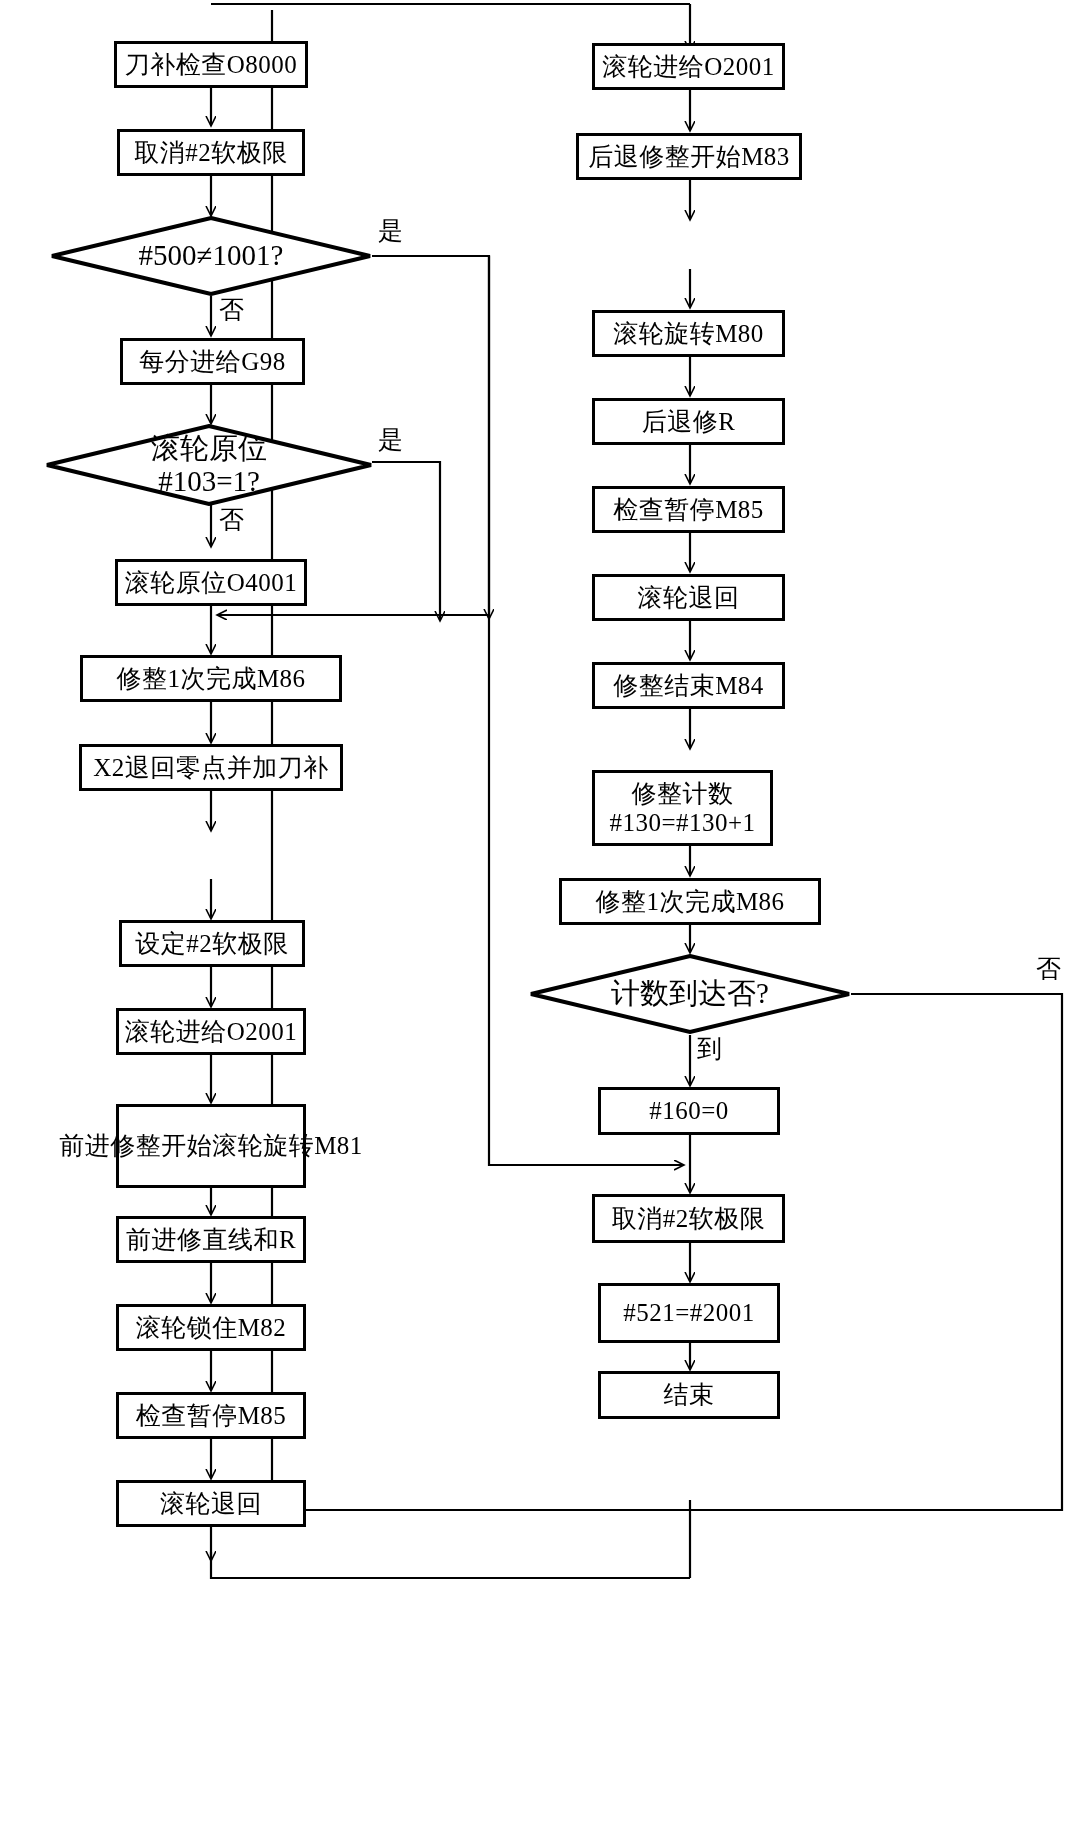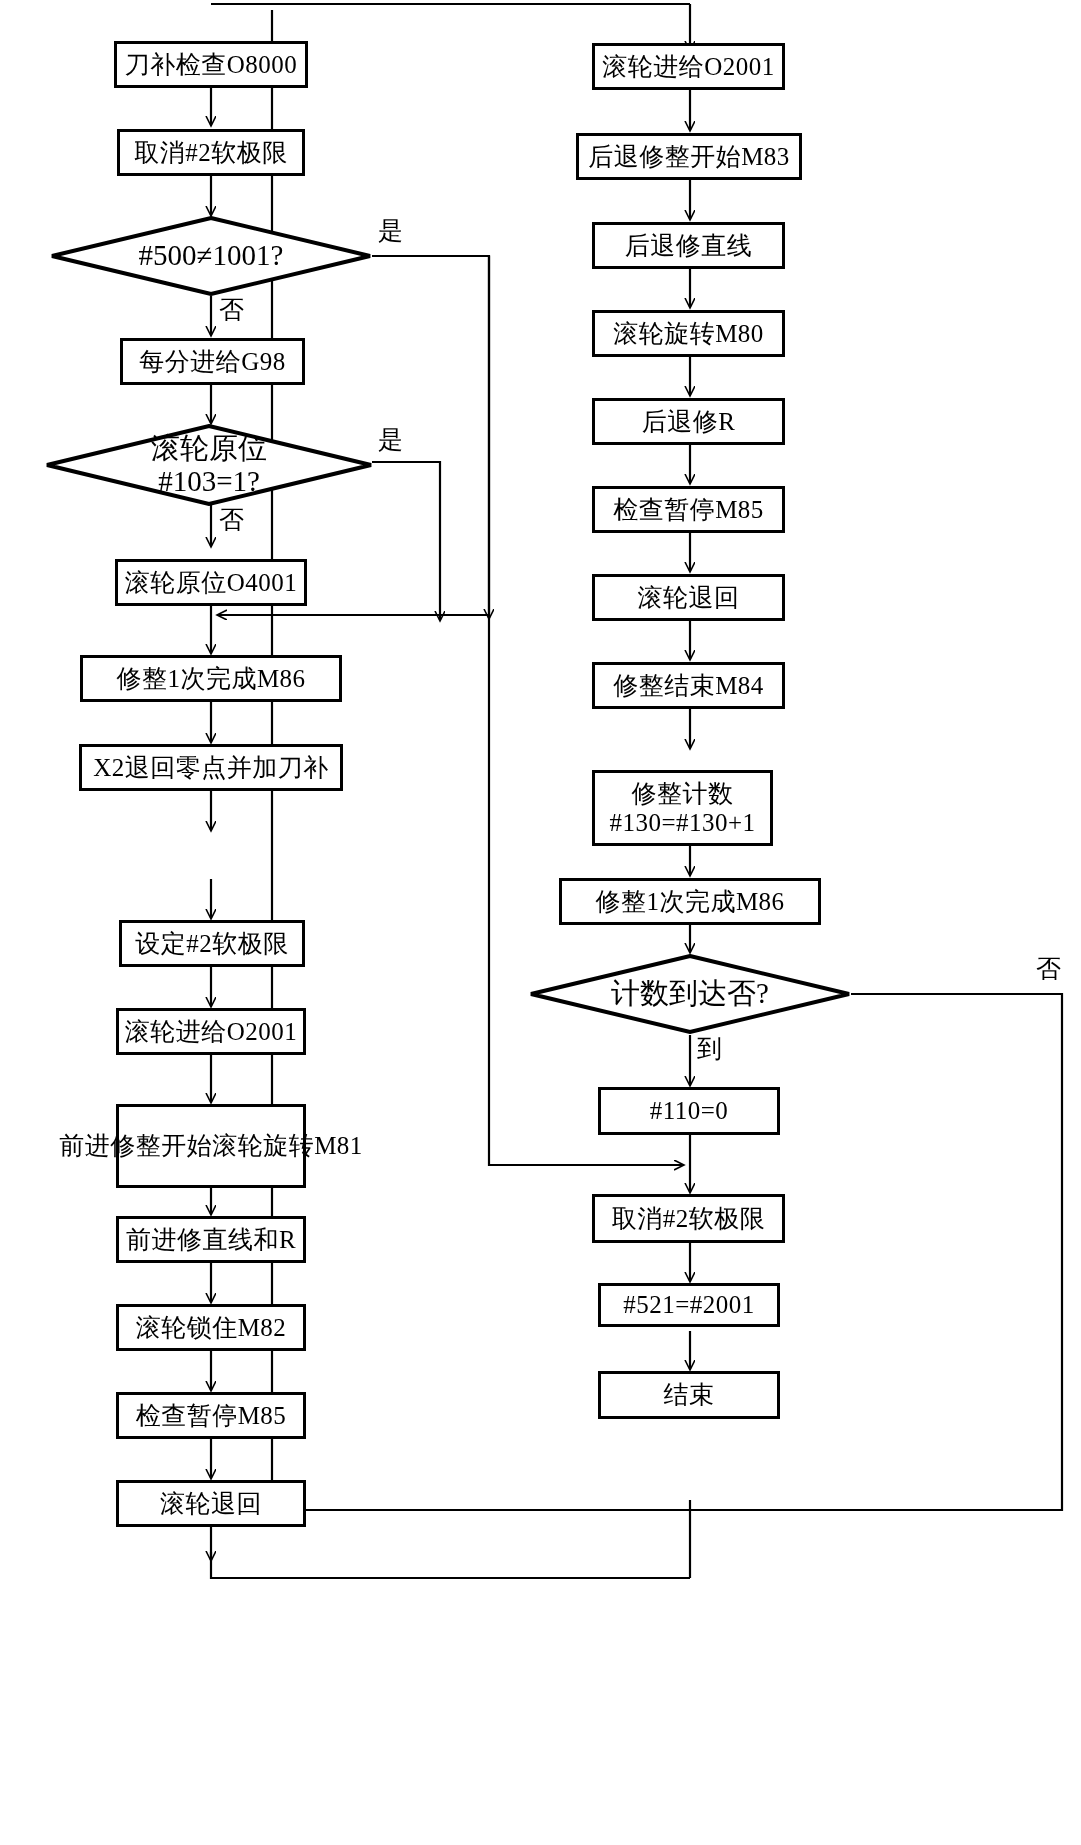--- a/index.html
+++ b/index.html
@@ -161,23 +161,20 @@
   </div>
 
   <div class="node" style="left:592px; top:43px; width:193px; height:47px;">
     <span class="ln">滚轮进给O2001</span>
   </div>
 
   <div class="node" style="left:576px; top:133px; width:226px; height:47px;">
     <span class="ln">后退修整开始M83</span>
   </div>
 
-  <div class="node" style="left:592px; top:222px; width:193px; height:47px;">
-    <span class="ln">后退修直线</span>
-  </div>
 
   <div class="node" style="left:592px; top:310px; width:193px; height:47px;">
     <span class="ln">滚轮旋转M80</span>
   </div>
 
   <div class="node" style="left:592px; top:398px; width:193px; height:47px;">
     <span class="ln">后退修R</span>
   </div>
 
   <div class="node" style="left:592px; top:486px; width:193px; height:47px;">
@@ -206,28 +203,28 @@
       <polygon points="161,2 320,40 161,78 2,40" fill="#fff" stroke="#000" stroke-width="4"></polygon>
     </svg>
     <div class="dlabel">
         <span>计数到达否?</span>
       </div>
   </div>
   <div class="edgelabel" style="left:1036px; top:956px;">否</div>
   <div class="edgelabel" style="left:697px; top:1036px;">到</div>
 
   <div class="node" style="left:598px; top:1087px; width:182px; height:48px;">
-    <span class="ln">#110=0</span>
+    <span class="ln">#160=0</span>
   </div>
 
   <div class="node" style="left:592px; top:1194px; width:193px; height:49px;">
     <span class="ln">取消#2软极限</span>
   </div>
 
-  <div class="node" style="left:598px; top:1283px; width:182px; height:44px;">
+  <div class="node" style="left:598px; top:1283px; width:182px; height:60px;">
     <span class="ln">#521=#2001</span>
   </div>
 
   <div class="node" style="left:598px; top:1371px; width:182px; height:48px;">
     <span class="ln">结束</span>
   </div>
 
 </div>
 
 </body></html>

